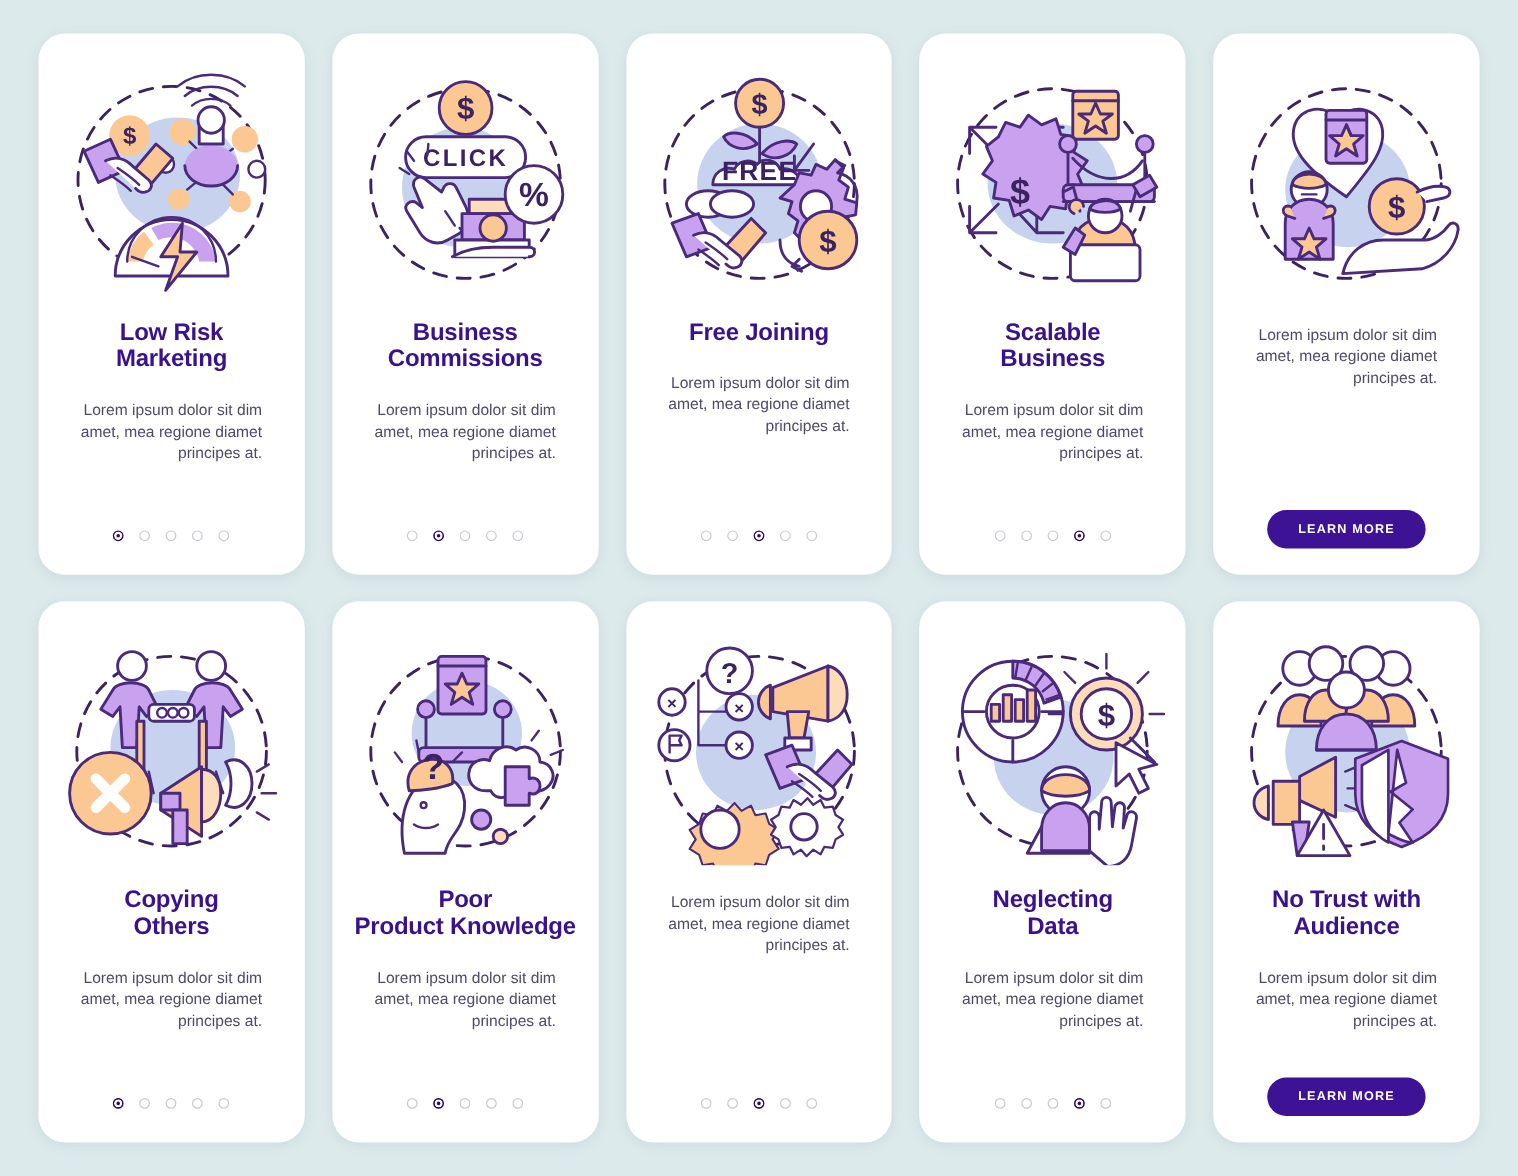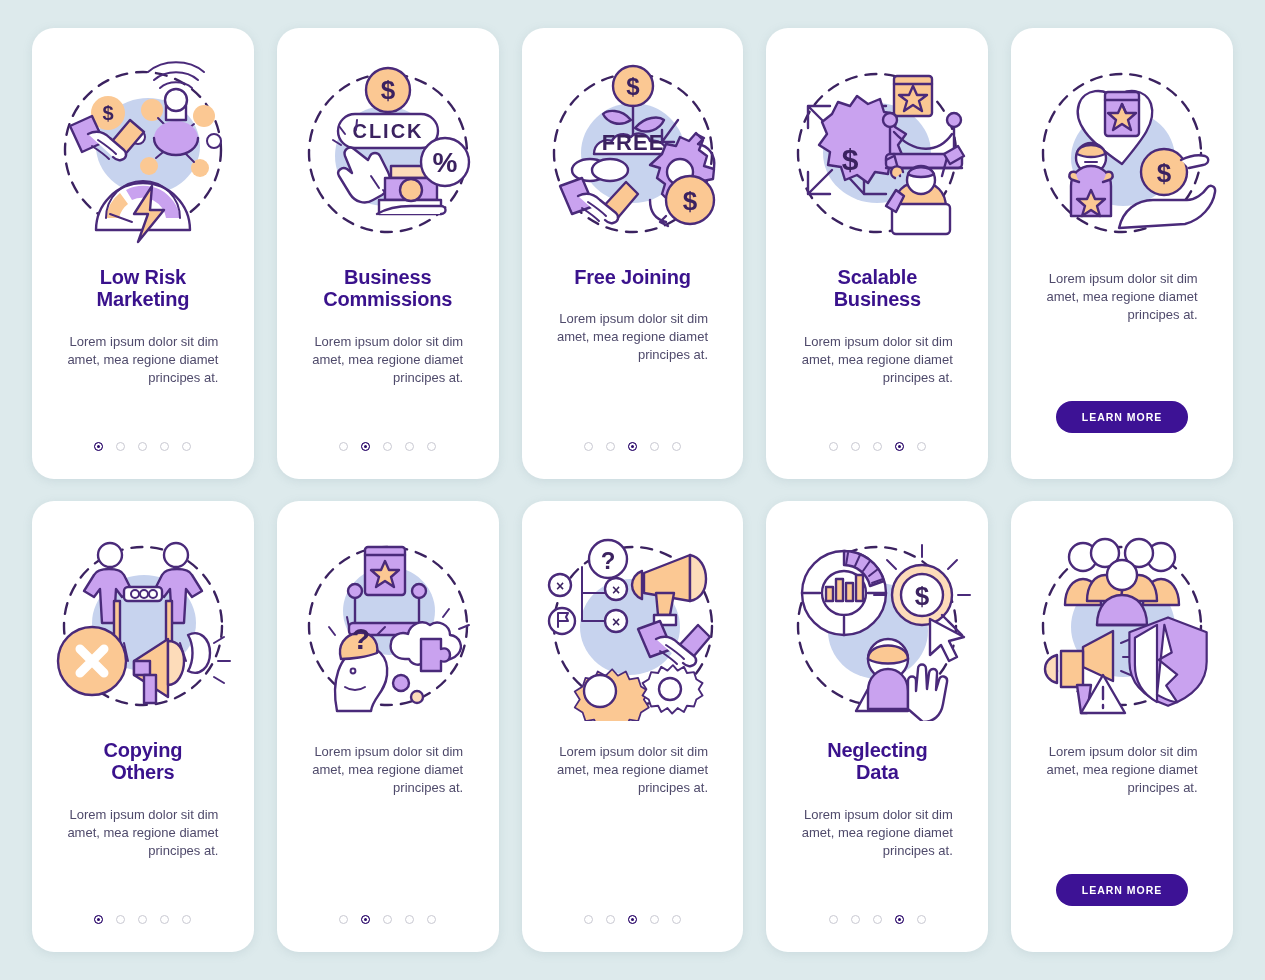--- a/index.html
+++ b/index.html
@@ -93,21 +93,21 @@
   .cta {
     border: none;
     background: #3d1295;
     color: #ffffff;
     font-family: "Liberation Sans", sans-serif;
     font-size: 10.5px;
     font-weight: bold;
     letter-spacing: 1px;
     padding: 10px 26px;
     border-radius: 18px;
-    margin-bottom: 24px;
+    margin-bottom: 0;
     cursor: pointer;
   }
 
   
   .ln { fill: none; stroke: #4a2a7a; stroke-width: 2.4; stroke-linecap: round; stroke-linejoin: round; }
   .ln-t { fill: none; stroke: #4a2a7a; stroke-width: 2; stroke-linecap: round; stroke-linejoin: round; }
   .dash { fill: none; stroke: #3b2260; stroke-width: 2.4; stroke-dasharray: 11 9; stroke-linecap: round; }
   .blob { fill: #c7d3ee; }
   .or { fill: #fbc893; }
   .or-l { fill: #fddcba; }
@@ -403,20 +403,22 @@
           <text class="txt" x="68" y="118" font-size="30" text-anchor="middle">?</text>
           <path class="ln-t" d="M42 104l-6-8 M56 96l-2-10 M84 104l8-8"></path>
 
           <path class="wh ln" d="M112 128c-10 0-16-8-14-16 1-8 10-12 17-9 2-10 14-15 22-9 8-6 20 0 20 10 10 1 14 12 8 19-4 5-11 7-17 5-3 6-12 8-18 4-4 3-11 2-14-4z"></path>
           <path class="pu ln" d="M128 108h20v10c5-2 9 1 9 6s-4 8-9 6v10h-20z"></path>
           <circle class="pu ln" cx="108" cy="152" r="8"></circle>
           <circle class="or-l ln" cx="124" cy="166" r="6"></circle>
           <path class="ln-t" d="M150 86l6-8 M166 98l10-4"></path>
         </svg>
       </div>
+      <div class="card-title">Poor
+Product Knowledge</div>
       <div class="card-body">Lorem ipsum dolor sit dim
 amet, mea regione diamet
 principes at.</div>
       <div class="spacer"></div>
       <div class="dots">
         <span class="dot"></span>
         <span class="dot active"></span>
         <span class="dot"></span>
         <span class="dot"></span>
         <span class="dot"></span>
@@ -544,20 +546,22 @@
           <path class="ln-t" d="M96 126h12 M94 140l12 5 M94 112l12-5"></path>
 
           <path class="wh ln" d="M54 182l22-38 22 38z"></path>
           <path class="ln" d="M76 156v12 M76 174v3"></path>
 
           <path class="pu ln" d="M112 104l42-16 42 16v32c0 26-20 40-42 48-22-8-42-22-42-48z" transform="translate(-8,0) scale(0.92) translate(8,6)"></path>
           <path class="wh ln" d="M142 96v84c-14-8-24-20-24-40v-30z" transform="translate(-8,0) scale(0.92) translate(8,6)"></path>
           <path class="wh ln" d="M150 96l8 30-14 8 20 16-12 12 12 18c-8 0-14-4-22-8z" transform="translate(-8,0) scale(0.92) translate(8,6)"></path>
         </svg>
       </div>
+      <div class="card-title">No Trust with
+Audience</div>
       <div class="card-body">Lorem ipsum dolor sit dim
 amet, mea regione diamet
 principes at.</div>
       <div class="spacer"></div>
       <button class="cta">LEARN MORE</button>
     </div>
 
   </div>
 </div>
 

